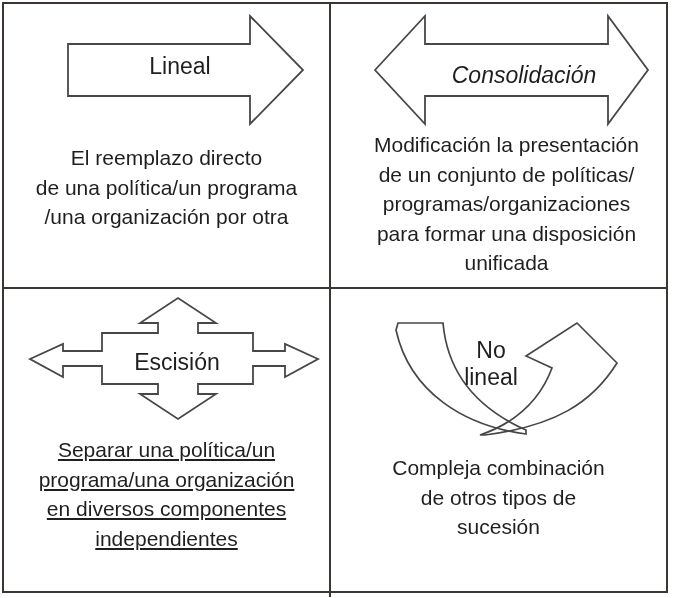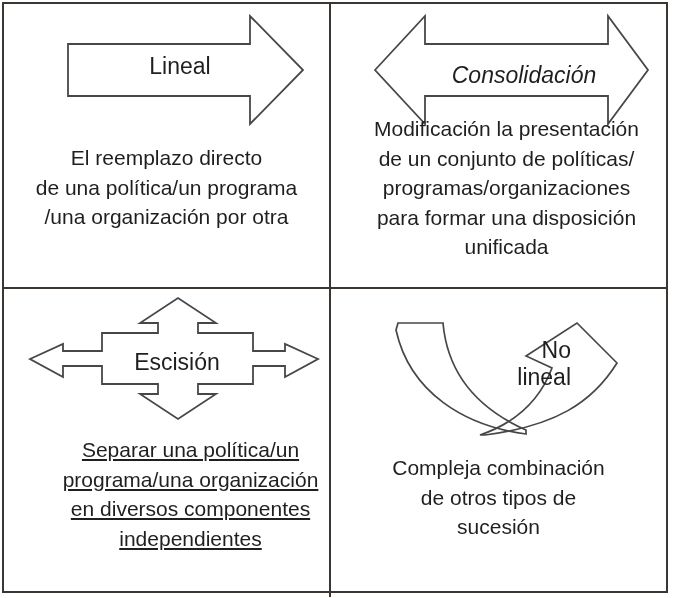--- a/index.html
+++ b/index.html
@@ -33,21 +33,21 @@
     left: 2px; top: 287px;
     width: 666px; height: 2px;
     background: #3b3631;
   }
   .cell {
     position: absolute;
     overflow: hidden;
   }
   .cell-tl { left: 4px;   top: 4px;   width: 325px; height: 283px; }
   .cell-tr { left: 331px; top: 4px;   width: 335px; height: 283px; }
-  .cell-bl { left: 4px;   top: 289px; width: 325px; height: 302px; padding-left: 48px; }
+  .cell-bl { left: 4px;   top: 289px; width: 325px; height: 302px; }
   .cell-br { left: 331px; top: 289px; width: 335px; height: 302px; }
   .arrow-svg {
     position: absolute;
     left: 0; top: 0;
     display: block;
   }
   .arrow-outline {
     fill: #ffffff;
     stroke: #474747;
     stroke-width: 1.8;
@@ -90,21 +90,21 @@
   <div class="desc" style="top:139px;">El reemplazo directo
 de una política/un programa
 /una organización por otra</div>
 </div>
 
 <div class="cell cell-tr">
   <svg class="arrow-svg" width="335" height="283" viewBox="0 0 335 283">
     <path class="arrow-outline" d="M44,66 L94,12 L94,40 L277,40 L277,12 L317,66 L277,120 L277,92 L94,92 L94,120 Z"></path>
   </svg>
   <div class="shape-label" style="left:103px; top:57px; width:180px;font-style:italic;">Consolidación</div>
-  <div class="desc" style="top:110px;padding-left:16px;">Modificación la presentación
+  <div class="desc" style="top:126px;padding-left:16px;">Modificación la presentación
 de un conjunto de políticas/
 programas/organizaciones
 para formar una disposición
 unificada</div>
 </div>
 
 <div class="cell cell-bl">
   <svg class="arrow-svg" width="325" height="302" viewBox="0 0 325 302">
     <path class="arrow-outline" d="M98,44 L154,44 L154,34 L136,34 L174,9 L212,34 L194,34 L194,44 L249,44
              L249,62 L281,62 L281,55 L314,70 L281,88 L281,77 L249,77 L249,95
@@ -116,18 +116,18 @@
 programa/una organización
 en diversos componentes
 independientes</div>
 </div>
 
 <div class="cell cell-br">
   <svg class="arrow-svg" width="335" height="302" viewBox="0 0 335 302">
     <path class="arrow-curve" d="M67,34 L112,34 C116,79 141,117 195,141 L195,145 C134,137 79,104 65,41 Z"></path>
     <path class="arrow-curve" d="M195,67 L246,34 L286,74 C261,114 224,137 154,146 L149,146 C184,134 209,111 221,79 Z"></path>
   </svg>
-  <div class="shape-label" style="left:80px; top:48px; width:160px; line-height:27px;text-align:right;">No
+  <div class="shape-label" style="left:80px; top:48px; width:160px; line-height:27px;">No
 lineal</div>
   <div class="desc" style="top:164px;">Compleja combinación
 de otros tipos de
 sucesión</div>
 </div>
 
 </body></html>

